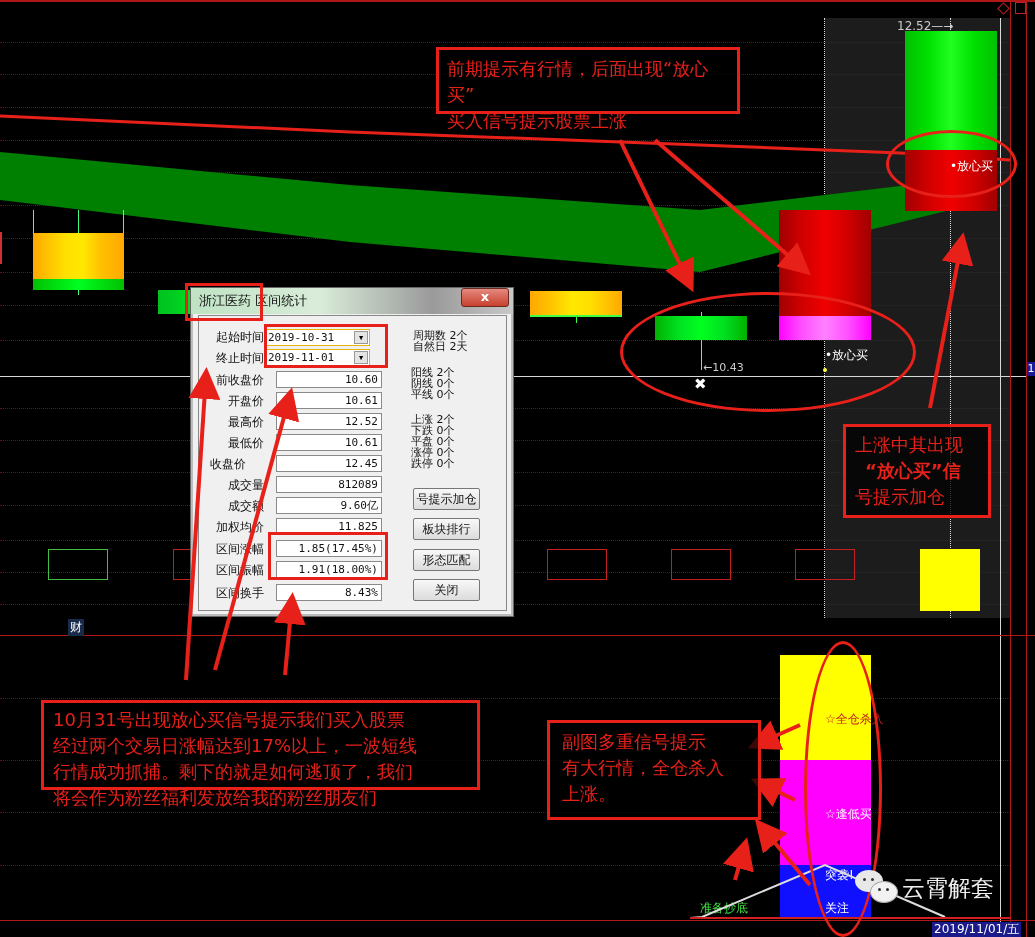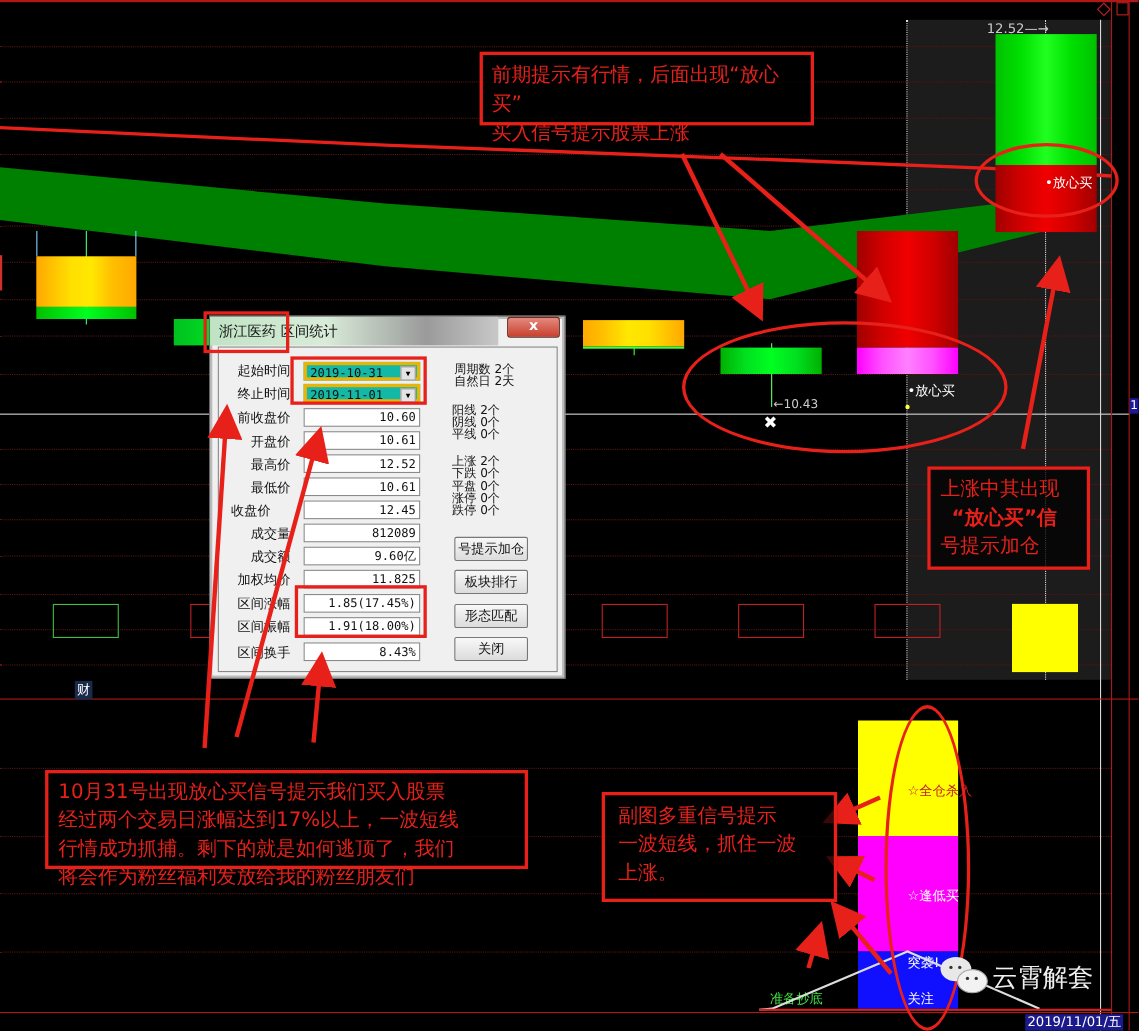--- a/index.html
+++ b/index.html
@@ -8,27 +8,27 @@
   .grid-h{position:absolute;left:0;width:1010px;height:0;border-top:1px dotted #5a1515;}
   .panel-sep{position:absolute;left:0;width:1035px;height:0;border-top:1px solid #b01818;}
   
   .candle{position:absolute;}
   .wick{position:absolute;width:1px;}
   
   .raxis{position:absolute;left:1010px;top:0;width:1px;height:937px;background:#b01818;}
   .raxis2{position:absolute;left:1026px;top:0;width:1px;height:937px;background:#b01818;}
   
   .dialog{position:absolute;left:190px;top:287px;width:322px;height:328px;background:#f0f0f0;border:1px solid #666;box-shadow:0 0 0 2px #bbb inset;}
-  .dlg-title{position:absolute;left:0;top:0;width:262px;height:26px;background:linear-gradient(90deg,#bfe3c4 0%,#d9ecd9 40%,#9a9a9a 75%,#c8c8c8 100%);}
+  .dlg-title{position:absolute;left:0;top:0;width:322px;height:26px;background:linear-gradient(90deg,#bfe3c4 0%,#d9ecd9 40%,#9a9a9a 75%,#c8c8c8 100%);}
   .dlg-title-text{position:absolute;left:8px;top:4px;font-size:13px;color:#111;}
   .dlg-close{position:absolute;left:270px;top:0px;width:46px;height:17px;background:linear-gradient(#e48a7e,#c8402e);border:1px solid #6a2a20;border-radius:3px;color:#fff;font-size:13px;font-weight:bold;text-align:center;line-height:16px;}
   .dlg-body{position:absolute;left:7px;top:27px;width:307px;height:294px;background:#f0f0f0;border:1px solid #888;}
   .row-label{position:absolute;font-size:12px;color:#111;text-align:right;width:72px;}
   .row-field{position:absolute;left:276px;width:106px;height:17px;background:#fff;border:1px solid #8a8a8a;font-family:"DejaVu Sans Mono",monospace;font-size:11px;color:#111;text-align:right;box-sizing:border-box;padding-right:3px;line-height:16px;}
-  .combo{position:absolute;left:276px;width:106px;height:17px;background:#14b8a6;border:3px solid #eab308;font-family:"DejaVu Sans Mono",monospace;font-size:11px;color:#111;box-sizing:border-box;padding-left:3px;line-height:16px;}
+  .combo{position:absolute;left:264px;width:106px;height:17px;background:#ffffff;border:1px solid #eab308;font-family:"DejaVu Sans Mono",monospace;font-size:11px;color:#111;box-sizing:border-box;padding-left:3px;line-height:16px;}
   .combo-btn{position:absolute;right:1px;top:1px;width:14px;height:13px;background:#e4e4e4;border:1px solid #999;box-sizing:border-box;font-size:7px;text-align:center;line-height:12px;color:#000;}
   .stat{position:absolute;font-size:11px;color:#111;line-height:10px;}
   .dlg-btn{position:absolute;left:413px;width:67px;height:22px;background:linear-gradient(#f8f8f8,#dcdcdc);border:1px solid #777;border-radius:2px;font-size:12px;color:#111;text-align:center;line-height:21px;box-sizing:border-box;}
   
   .anno-box{position:absolute;border:3px solid #e8201a;box-sizing:border-box;background:rgba(0,0,0,0.75);}
   .anno-text{color:#e8201a;font-size:18px;line-height:26px;}
   .ellipse{position:absolute;border:3px solid #e8201a;border-radius:50%;box-sizing:border-box;}
   .sig-label{position:absolute;font-size:12px;color:#fff;white-space:nowrap;}
 </style>
 </head>
@@ -229,21 +229,21 @@
 
 <div class="anno-box" style="left:41px;top:700px;width:439px;height:90px;padding:4px 9px;">
   <div class="anno-text">10月31号出现放心买信号提示我们买入股票</div>
   <div class="anno-text">经过两个交易日涨幅达到17%以上，一波短线</div>
   <div class="anno-text">行情成功抓捕。剩下的就是如何逃顶了，我们</div>
   <div class="anno-text">将会作为粉丝福利发放给我的粉丝朋友们</div>
 </div>
 
 <div class="anno-box" style="left:547px;top:720px;width:214px;height:100px;padding:6px 12px;">
   <div class="anno-text">副图多重信号提示</div>
-  <div class="anno-text">一波短线，抓住一波</div>
+  <div class="anno-text">有大行情，全仓杀入</div>
   <div class="anno-text">上涨。</div>
 </div>
 
 <div class="abs" style="left:855px;top:868px;">
   <div class="abs" style="left:0;top:0;width:48px;height:40px;">
     <div class="abs" style="left:0;top:2px;width:28px;height:22px;border-radius:50%;background:#e8e8e8;"></div>
     <div class="abs" style="left:15px;top:13px;width:26px;height:20px;border-radius:50%;background:#f2f2f2;border:1px solid #aaa;"></div>
     <div class="abs" style="left:8px;top:10px;width:3px;height:3px;border-radius:50%;background:#333;"></div>
     <div class="abs" style="left:16px;top:10px;width:3px;height:3px;border-radius:50%;background:#333;"></div>
     <div class="abs" style="left:23px;top:20px;width:3px;height:3px;border-radius:50%;background:#333;"></div>

